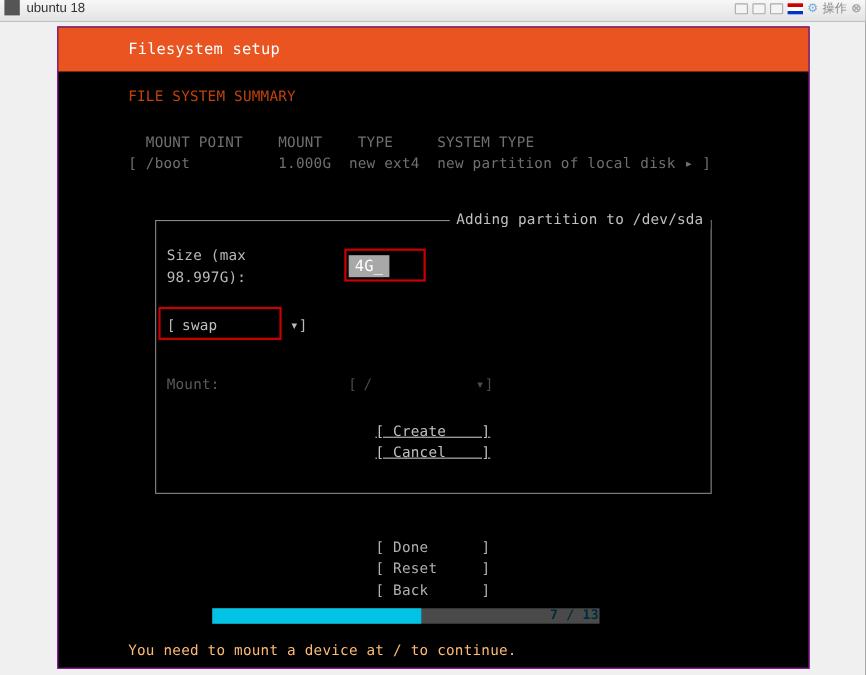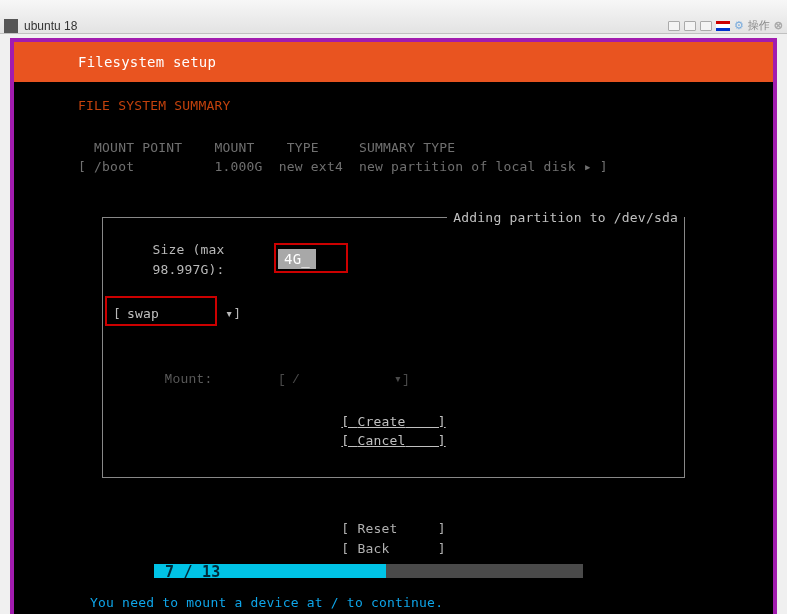--- a/index.html
+++ b/index.html
@@ -7,47 +7,47 @@
     margin: 0;
     padding: 0;
     background: #f0f0f0;
     font-family: "DejaVu Sans Mono", "Courier New", monospace;
     font-size: 13px;
     width: 787px;
     height: 614px;
     overflow: hidden;
   }
   .titlebar {
-    height: 34px;
+    height: 20px;
     background: linear-gradient(#f7f7f7, #e3e3e3);
     border-bottom: 1px solid #c0c0c0;
     display: flex;
-    align-items: flex-end;
+    align-items: flex-start;
     padding: 0 4px;
     font-family: sans-serif;
     font-size: 12px;
     color: #333;
   }
   .titlebar .icon { width: 14px; height: 14px; margin-right: 6px; background: #555; }
   .titlebar .title { flex: 1; }
   .titlebar .right { display: flex; align-items: center; gap: 4px; color: #888; }
   .titlebar .right span { font-size: 11px; }
   .flag { width: 14px; height: 10px; display:inline-block; background: linear-gradient(#cc0000 33%, #fff 33% 66%, #0033cc 66%); }
   .gear { color: #77aadd; }
   .close { color:#aaa; font-weight:bold; }
 
   .terminal {
-    width: 767px;
+    width: 684px;
     height: 584px;
     margin: 4px auto 0 auto;
     background: #000;
     color: #8a8a8a;
     position: relative;
     letter-spacing: 0.2px;
-    border: 4px solid #a21caf;
+    border: 1px solid #a21caf;
   }
   .headerbar {
     background: #e95420;
     color: #fff;
     height: 40px;
     display: flex;
     align-items: center;
     padding-left: 64px;
     font-size: 14px;
     font-family: "DejaVu Sans Mono", monospace;
@@ -67,21 +67,21 @@
   }
   .dialog-title {
     position: absolute;
     top: -10px;
     left: 0; right: 0;
     text-align: right;
     color: #c0c0c0;
   }
   .dialog-title span { background: #000; padding: 0 6px; }
   .row { display: flex; align-items: center; margin: 8px 0; height: 28px; }
-  .row .lbl { width: 165px; text-align: center; color: #b9b9b9; padding-right: 14px; }
+  .row .lbl { width: 165px; text-align: left; color: #b9b9b9; padding-right: 14px; }
   .row.dim .lbl { color: #5a5a5a; }
   .size-input {
     width: 370px;
     height: 22px;
     background: #a8a8a8;
     color: #fff;
     padding: 2px 6px;
     font-family: inherit;
     font-size: 14px;
     border: none;
@@ -127,31 +127,30 @@
   .progress .fill {
     height: 100%;
     background: #00c3e6;
     width: 54%;
     position: relative;
   }
   .progress .label {
     position: absolute;
     left: 11px; right: 0;
     top: -1px;
-    text-align: left;
+    text-align: right;
     color: #002b3a;
     font-weight: bold;
-    font-size: 15px;
+    font-size: 12px;
   }
   .footnote {
     position: absolute;
     bottom: 8px;
     left: 64px;
-    color: #0ea5e9;
-    margin-left: 12px;
+    color: #fdba74;
   }
   .watermark {
     position: absolute;
     right: 0;
     bottom: 16px;
     background: rgba(255,255,255,0.92);
     border: 1px solid #ccc;
     font-family: sans-serif;
     font-size: 10px;
     color: #444;
@@ -179,21 +178,21 @@
   </span>
 </div>
 
 <div class="terminal">
   <div class="headerbar">
     <span>Filesystem setup</span>
   </div>
 
   <div class="content">
     <div class="section-title">FILE SYSTEM SUMMARY</div>
-    <div class="summary-table"><span>  </span><span>MOUNT POINT</span><span>    </span><span>MOUNT</span><span>    </span><span>TYPE</span><span>     </span><span>SUMMARY TYPE</span>
+    <div class="summary-table"><span>  </span><span>MOUNT POINT</span><span>    </span><span>MOUNT</span><span>    </span><span>TYPE</span><span>     </span><span>SYSTEM TYPE</span>
 <span>[ </span><span>/boot</span><span>          </span><span>1.000G</span><span>  </span><span>new ext4</span><span>  </span><span>new partition of local disk</span><span> ▸ ]</span></div>
 
     <div class="dialog">
       <div class="dialog-title"><span>Adding partition to /dev/sda</span></div>
 
       <div class="row hl-red-wrap">
         <span class="lbl">Size (max 98.997G):</span>
         <span style="position:relative;">
           <span class="size-input">4G_</span>
           <span class="hl-red-box" style="left:-4px; top:-6px; width:74px; height:30px;"></span>
@@ -203,36 +202,37 @@
       <div class="row hl-red-wrap" style="margin-top:26px;">
         <span style="position:relative; display:inline-flex; align-items:center;">
           <span class="bracket">[ </span>
             <span class="select-cell">swap</span>
           <span class="hl-red-box" style="left:-8px; top:-6px; width:112px; height:30px;"></span>
           <span class="caret">▾</span>
             <span class="bracket"> ]</span>
         </span>
       </div>
 
-      <div class="row dim" style="margin-top:38px;font-family:Liberation Mono, monospace;">
+      <div class="row dim" style="margin-top:26px;">
         <span class="lbl">Mount:</span>
         <span class="bracket">[ </span>
           <span class="select-cell">/</span>
         <span class="caret" style="margin-left:88px;">▾</span>
           <span class="bracket"> ]</span>
       </div>
 
       <div class="center-btns">
         <div>[ <span>Create</span>    ]</div>
         <div>[ <span>Cancel</span>    ]</div>
       </div>
     </div>
   </div>
 
   <div class="bottom-btns">
+    <div>[ <span>Done</span>      ]</div>
     <div>[ <span>Reset</span>     ]</div>
     <div>[ <span>Back</span>      ]</div>
   </div>
 
   <div class="progress-wrap">
     <div class="progress">
       <div class="fill"></div>
       <div class="label">7 / 13</div>
     </div>
   </div>

